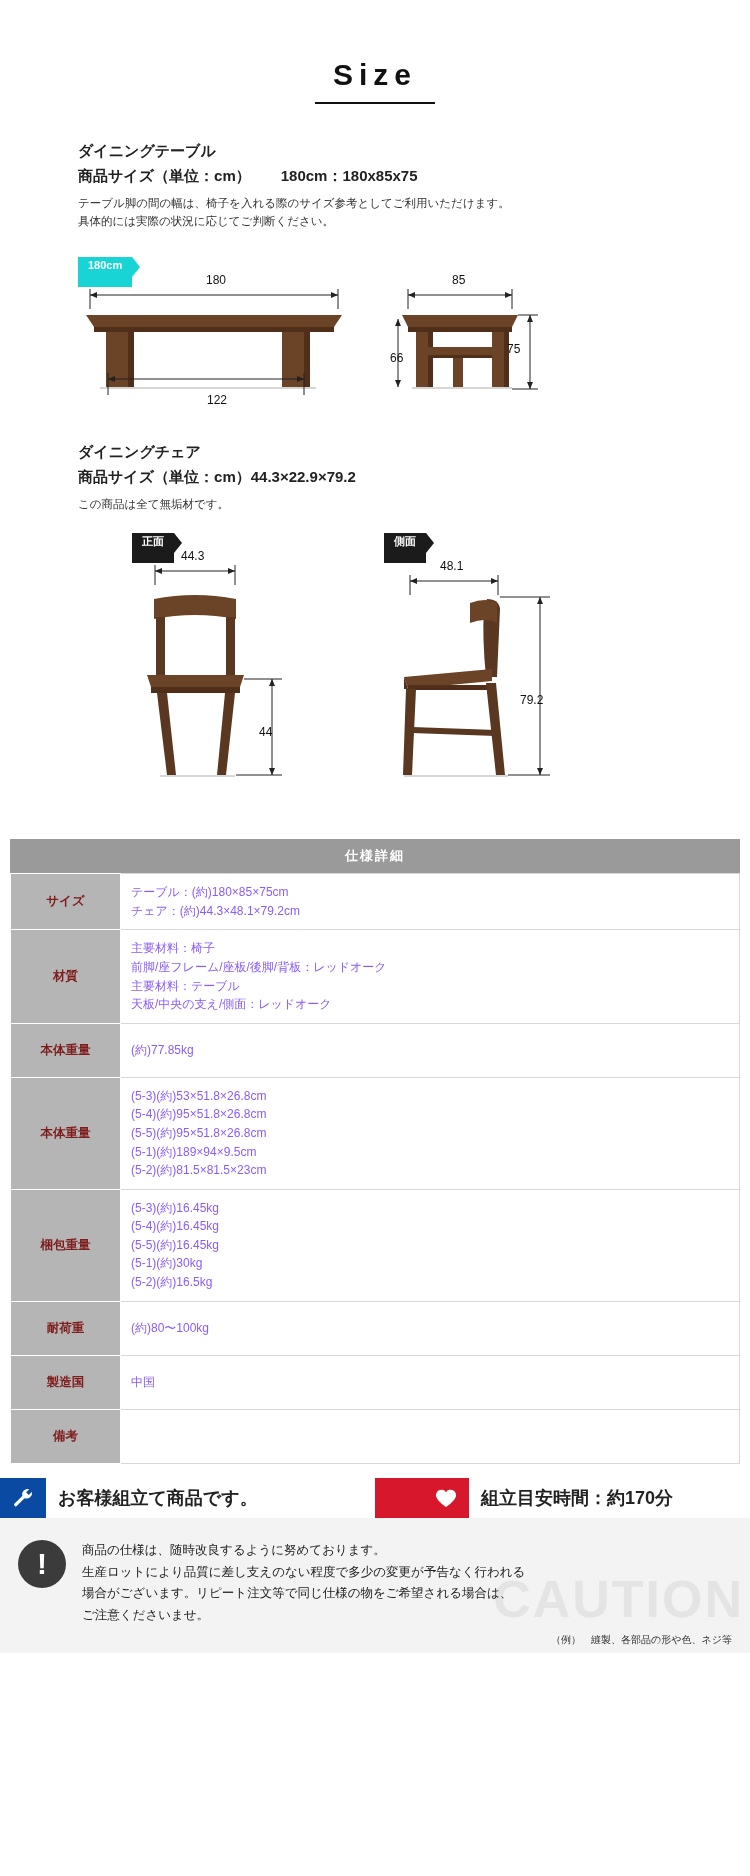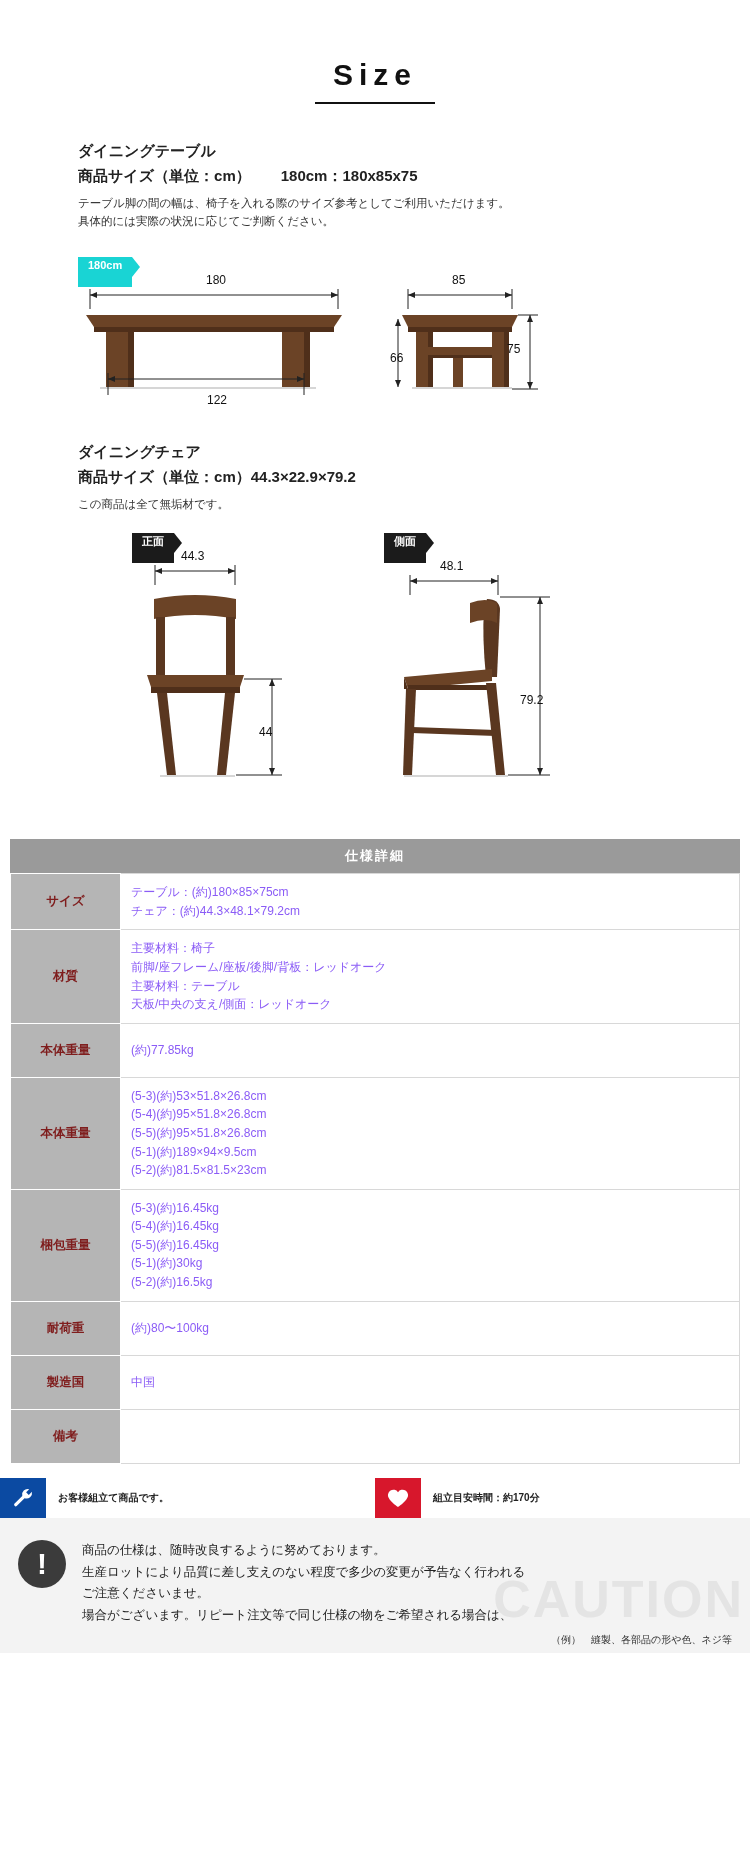--- a/index.html
+++ b/index.html
@@ -97,25 +97,25 @@
   }
   table.spec td .ln { display:block; }
 
   
   .bars { display:flex; width:750px; margin-top:14px; }
   .bar {
     flex:1 1 50%;
     display:flex;
     align-items:center;
     height:40px;
-    font-size:10px;
+    font-size:18px;
     font-weight:700;
   }
   .bar-blue { background:#0b4aa2; }
-  .bar-red  { background:#d7172c; }
+  .bar-red  { background:#d7172c;padding-left:48px; }
   .bar .icon-box {
     width:46px; height:40px;
     display:flex; align-items:center; justify-content:center;
     color:#fff;
   }
   .bar .txt-box {
     flex:1; height:40px;
     background:#fff;
     display:flex; align-items:center;
     padding-left:12px;
@@ -405,19 +405,19 @@
       <div class="txt-box">組立目安時間：約170分</div>
     </div>
   </div>
 
   <div class="notice">
     <div class="watermark">CAUTION</div>
     <div class="excl">!</div>
     <div class="ntext">
       <div>商品の仕様は、随時改良するように努めております。</div>
       <div>生産ロットにより品質に差し支えのない程度で多少の変更が予告なく行われる</div>
+      <div>場合がございます。リピート注文等で同じ仕様の物をご希望される場合は、</div>
       <div>ご注意くださいませ。</div>
-      <div>場合がございます。リピート注文等で同じ仕様の物をご希望される場合は、</div>
     </div>
     <div class="egtext">（例）　縫製、各部品の形や色、ネジ等</div>
   </div>
 
 </div>
 
 </body></html>

